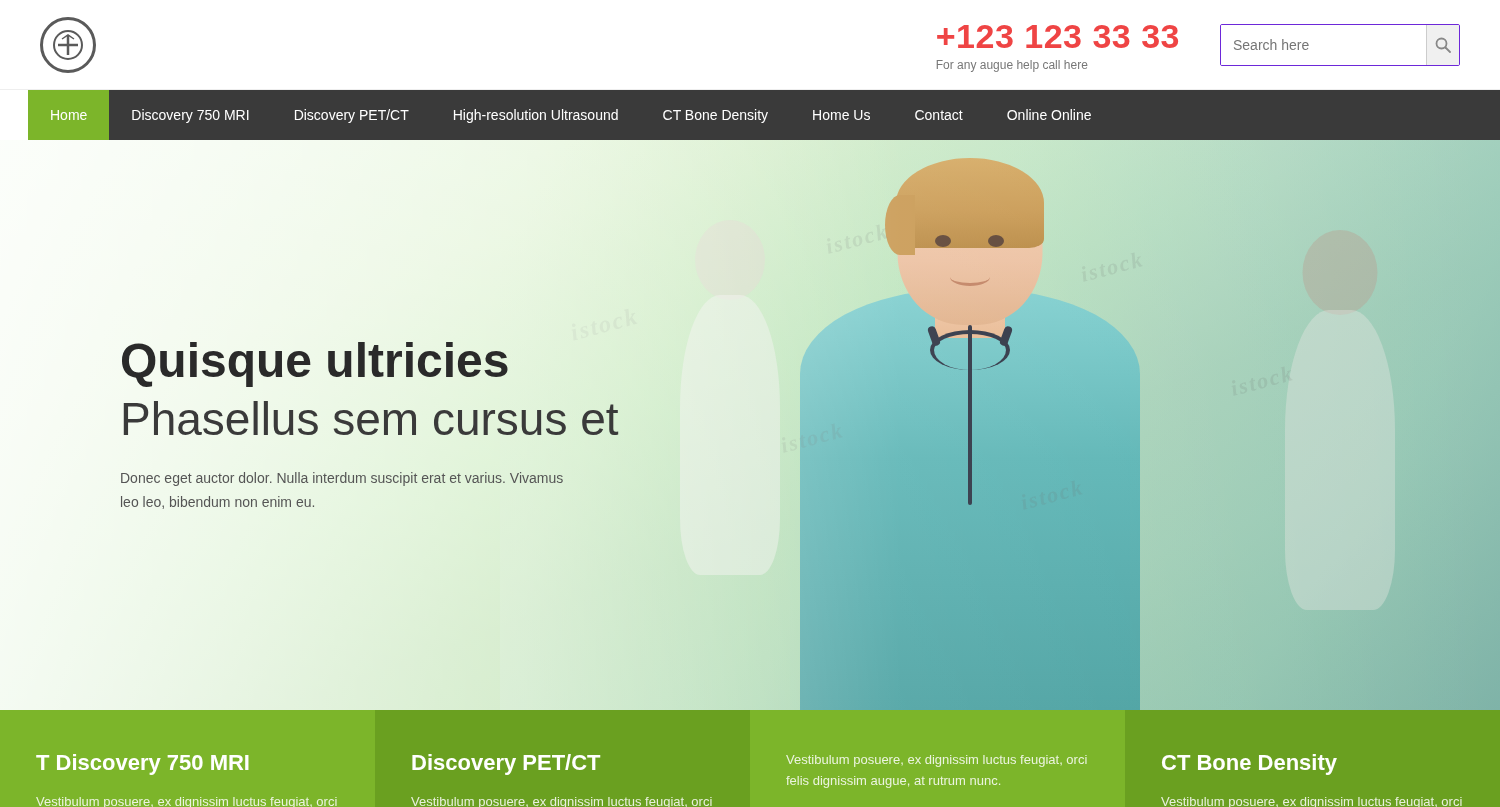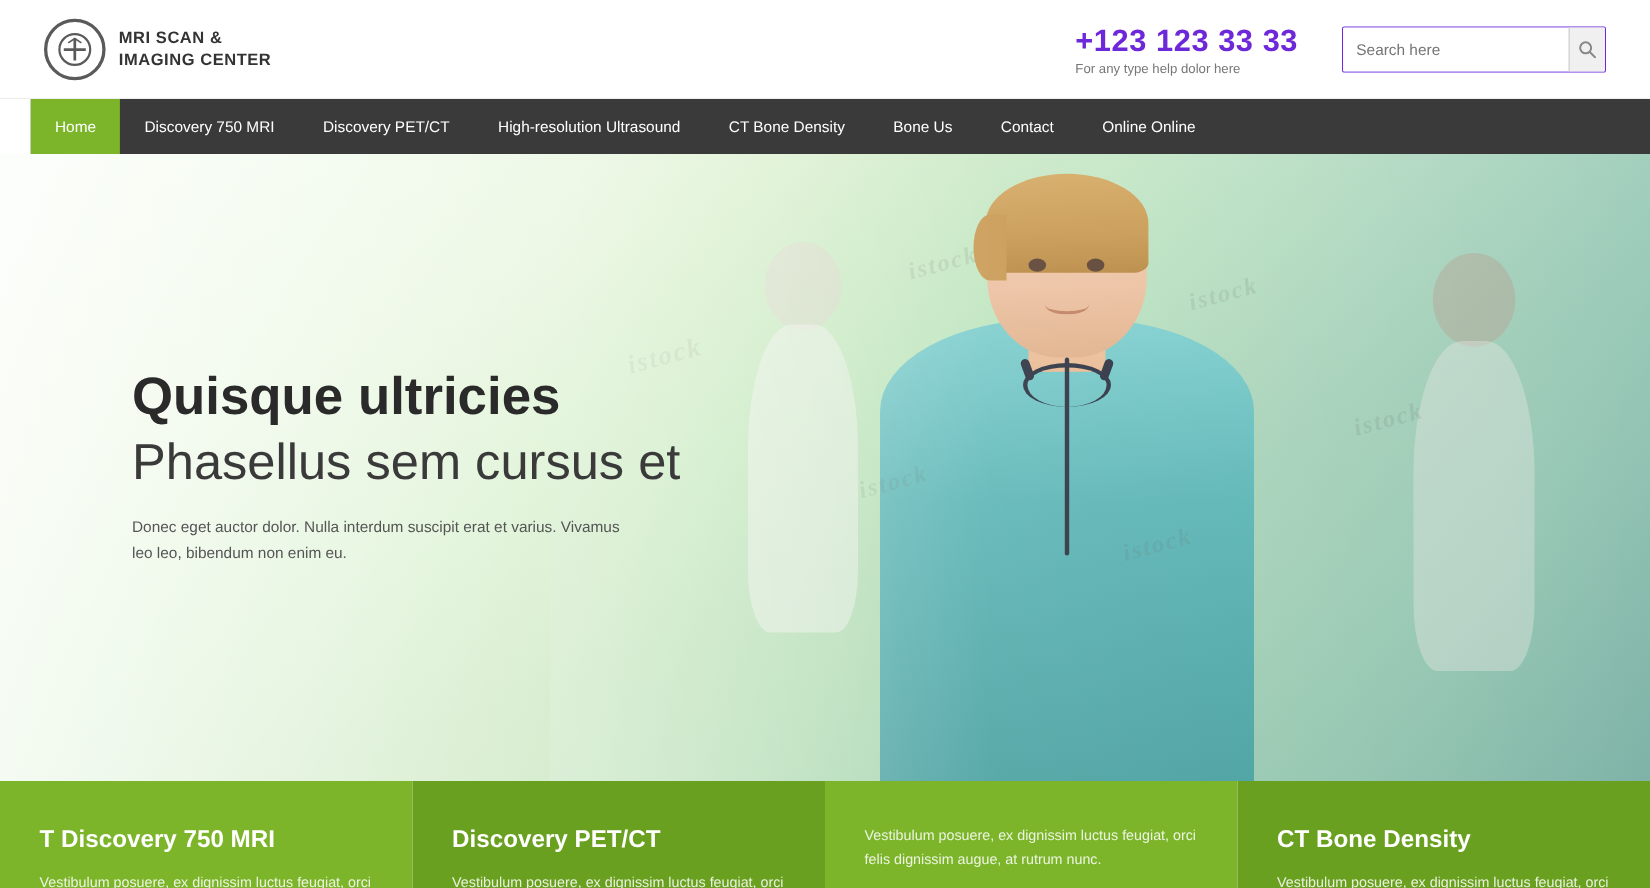--- a/index.html
+++ b/index.html
@@ -41,23 +41,23 @@
     }
     .header-right {
       display: flex;
       align-items: center;
       gap: 40px;
     }
     .phone-area {
       text-align: left;
     }
     .phone-number {
-      font-size: 28px;
+      font-size: 34px;
       font-weight: 700;
-      color: #6d28d9;
+      color: #ef4444;
       letter-spacing: 0.5px;
     }
     .phone-sub {
       font-size: 12px;
       color: #777;
       margin-top: 2px;
     }
     .search-box {
       display: flex;
       align-items: center;
@@ -228,49 +228,45 @@
 <header class="header">
   <div class="logo-area">
     <div class="logo-icon">
       <svg width="32" height="32" viewBox="0 0 32 32">
         <circle cx="16" cy="16" r="14" fill="none" stroke="#5a5a5a" stroke-width="2"></circle>
         <line x1="16" y1="6" x2="16" y2="26" stroke="#5a5a5a" stroke-width="2.5"></line>
         <line x1="6" y1="16" x2="26" y2="16" stroke="#5a5a5a" stroke-width="2.5"></line>
         <path d="M10 10 L16 6 L22 10" fill="none" stroke="#5a5a5a" stroke-width="1.5"></path>
       </svg>
     </div>
-    <div class="logo-text">
-      <div>MRI SCAN &amp;</div>
-      <div>IMAGING CENTER</div>
-    </div>
   </div>
   <div class="header-right">
     <div class="phone-area">
       <div class="phone-number">+123 123 33 33</div>
-      <div class="phone-sub">For any type help dolor here</div>
+      <div class="phone-sub">For any augue help call here</div>
     </div>
     <div class="search-box">
       <input type="text" placeholder="Search here" style="">
       <button class="search-btn">
         <svg width="16" height="16" viewBox="0 0 16 16" fill="none">
           <circle cx="6.5" cy="6.5" r="5" stroke="#888" stroke-width="1.8"></circle>
           <line x1="10.5" y1="10.5" x2="15" y2="15" stroke="#888" stroke-width="1.8" stroke-linecap="round"></line>
         </svg>
       </button>
     </div>
   </div>
 </header>
 
 <nav class="nav">
   <div class="nav-item active">Home</div>
   <div class="nav-item">Discovery 750 MRI</div>
   <div class="nav-item">Discovery PET/CT</div>
   <div class="nav-item">High-resolution Ultrasound</div>
   <div class="nav-item">CT Bone Density</div>
-  <div class="nav-item">Bone Us</div>
+  <div class="nav-item">Home Us</div>
   <div class="nav-item">Contact</div>
   <div class="nav-item">Online Online</div>
 </nav>
 
 <section class="hero">
 
   <div style="position:absolute;inset:0;background:linear-gradient(160deg, #e8f8e0 0%, #d8f0c8 25%, #c0e8b0 45%, #b0dca0 60%, #a8d898 75%, #90c880 100%);"></div>
 
   <div style="position:absolute;right:0;top:0;width:1000px;height:100%;background:linear-gradient(120deg, transparent 5%, rgba(200,230,200,0.3) 20%, rgba(180,220,210,0.4) 40%, rgba(160,200,210,0.5) 60%, rgba(140,190,200,0.6) 80%, rgba(120,170,185,0.7) 100%);"></div>
 

